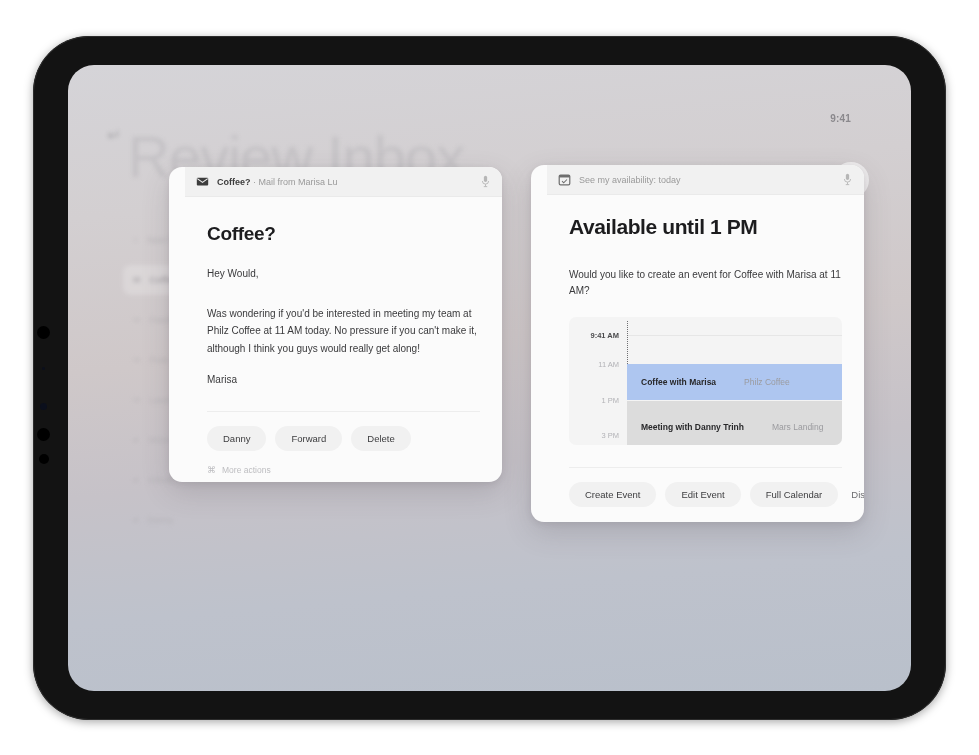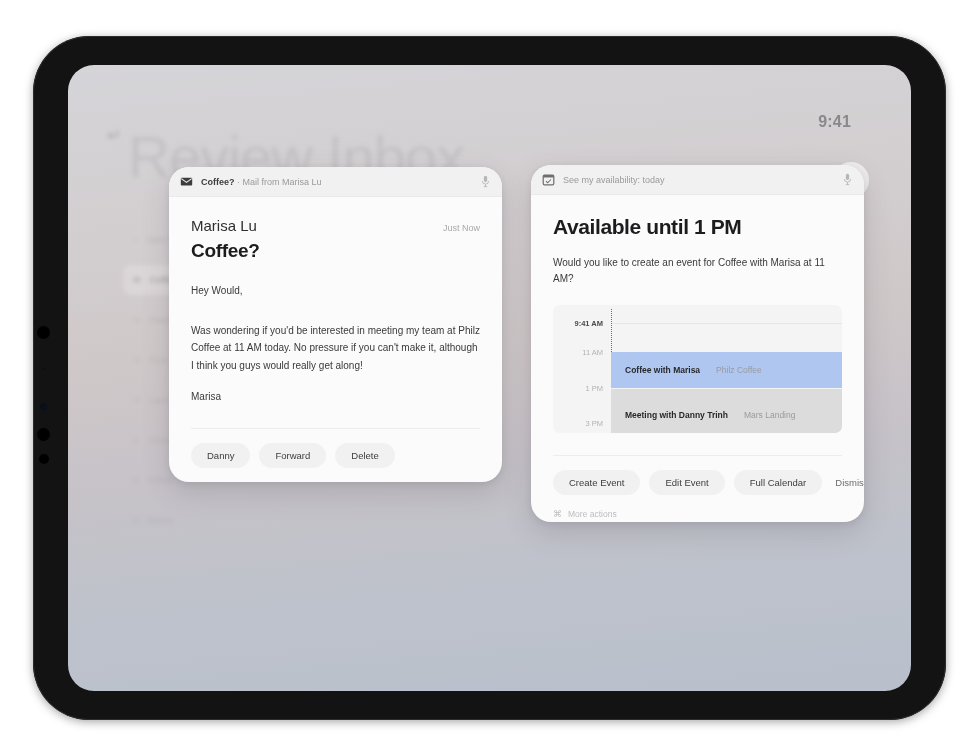--- a/index.html
+++ b/index.html
@@ -56,38 +56,39 @@
     height:30px; padding:0 10px; margin-bottom:10px;
     border-radius:8px;
     font-size:9px; color:#a8a6aa; white-space:nowrap; overflow:hidden;
   }
   .side-row.sel{ background:rgba(255,255,255,.38); color:#8e8c90; font-weight:bold; }
   .side-glyph{ font-size:9px; opacity:.8; }
 
   
   #status-time{
     position:absolute; right:60px; top:48px;
-    font-size:16px; color:#8a888c; font-weight:bold;
+    font-size:10px; color:#8a888c; font-weight:bold;
     letter-spacing:.2px;
   }
   #add-fab{
     position:absolute; right:42px; top:97px;
     width:36px; height:36px; border-radius:50%;
     background:rgba(255,255,255,.62);
     display:flex; align-items:center; justify-content:center;
     color:#7d7b80; font-size:19px; font-weight:300;
   }
 
   
   .card{
     position:absolute;
     background:#fbfbfb;
-    border-radius:20px;
+    border-radius:13px;
     box-shadow:0 10px 28px rgba(80,75,85,.20), 0 2px 6px rgba(80,75,85,.12);
     overflow:hidden;
+    padding-left:16px;
   }
   #mail-card{ left:101px; top:102px; width:333px; height:315px; }
   #cal-card{  left:463px; top:100px; width:333px; height:357px; }
 
   .card-head{
     height:30px;
     background:#f1f1f1;
     border-bottom:1px solid #eaeaea;
     display:flex; align-items:center;
     padding:0 11px;
@@ -125,21 +126,21 @@
   }
   .more-row{
     display:flex; align-items:center; gap:6px;
     padding:14px 0 0 0;
     font-size:8.5px; color:#bdbdc0;
   }
   .cmd{ font-size:9px; }
 
   
   #cal-title{ font-size:21px; font-weight:bold; color:#1c1c1e; letter-spacing:-.4px; }
-  #cal-sub{ font-size:10px; line-height:1.6; color:#3a3a3c; margin-top:16px; }
+  #cal-sub{ font-size:10px; line-height:1.6; color:#3a3a3c; margin-top:28px; }
 
   #sched{
     margin-top:18px;
     height:128px;
     background:#f4f4f4;
     border-radius:7px;
     position:relative;
     overflow:hidden;
   }
   .time-lbl{
@@ -150,21 +151,21 @@
   }
   .time-lbl.now{ color:#4a4a4c; font-weight:bold; }
   .grid-line{ position:absolute; left:58px; right:0; height:1px; background:#e6e6e6; }
   #nowline{
     position:absolute; left:58px; width:1px;
     border-left:1px dotted #6f6f72;
   }
   .event{
     position:absolute; left:58px; right:0;
     display:flex; align-items:center;
-    padding-left:14px; gap:16px;
+    padding-left:14px; gap:28px;
     font-size:8.5px;
   }
   .ev-name{ color:#28282a; font-weight:bold; white-space:nowrap; }
   .ev-loc{ color:#9b9b9f; white-space:nowrap; }
   #ev-coffee{ background:#aec6f0; }
   #ev-meeting{ background:#dcdcdc; }
 </style>
 </head>
 <body>
 
@@ -230,24 +231,20 @@
         <div class="head-text"><b>Coffee?</b><span> · Mail from Marisa Lu</span></div>
         <svg class="head-mic" viewBox="0 0 12 16">
           <rect x="4" y="1" width="4" height="7.5" rx="2" fill="#b6b6b6"></rect>
           <path d="M2.2 7.4 a3.8 3.8 0 0 0 7.6 0" stroke="#b6b6b6" stroke-width="1.1" fill="none"></path>
           <line x1="6" y1="11.3" x2="6" y2="14" stroke="#b6b6b6" stroke-width="1.1"></line>
           <line x1="3.9" y1="14.3" x2="8.1" y2="14.3" stroke="#b6b6b6" stroke-width="1.1"></line>
         </svg>
       </div>
 
       <div class="card-body">
-        <div class="sender-row">
-          <div id="sender">Marisa Lu</div>
-          <div id="timestamp">Just Now</div>
-        </div>
         <div id="subject">Coffee?</div>
         <div id="greeting" class="mail-p">Hey Would,</div>
         <div id="body-para" class="mail-p">Was wondering if you'd be interested in meeting my team at Philz Coffee at 11 AM today. No pressure if you can't make it, although I think you guys would really get along!</div>
         <div id="signoff" class="mail-p">Marisa</div>
 
         <div class="divider"></div>
 
         <div class="btn-row">
           <div class="pill">Danny</div>
           <div class="pill">Forward</div>

